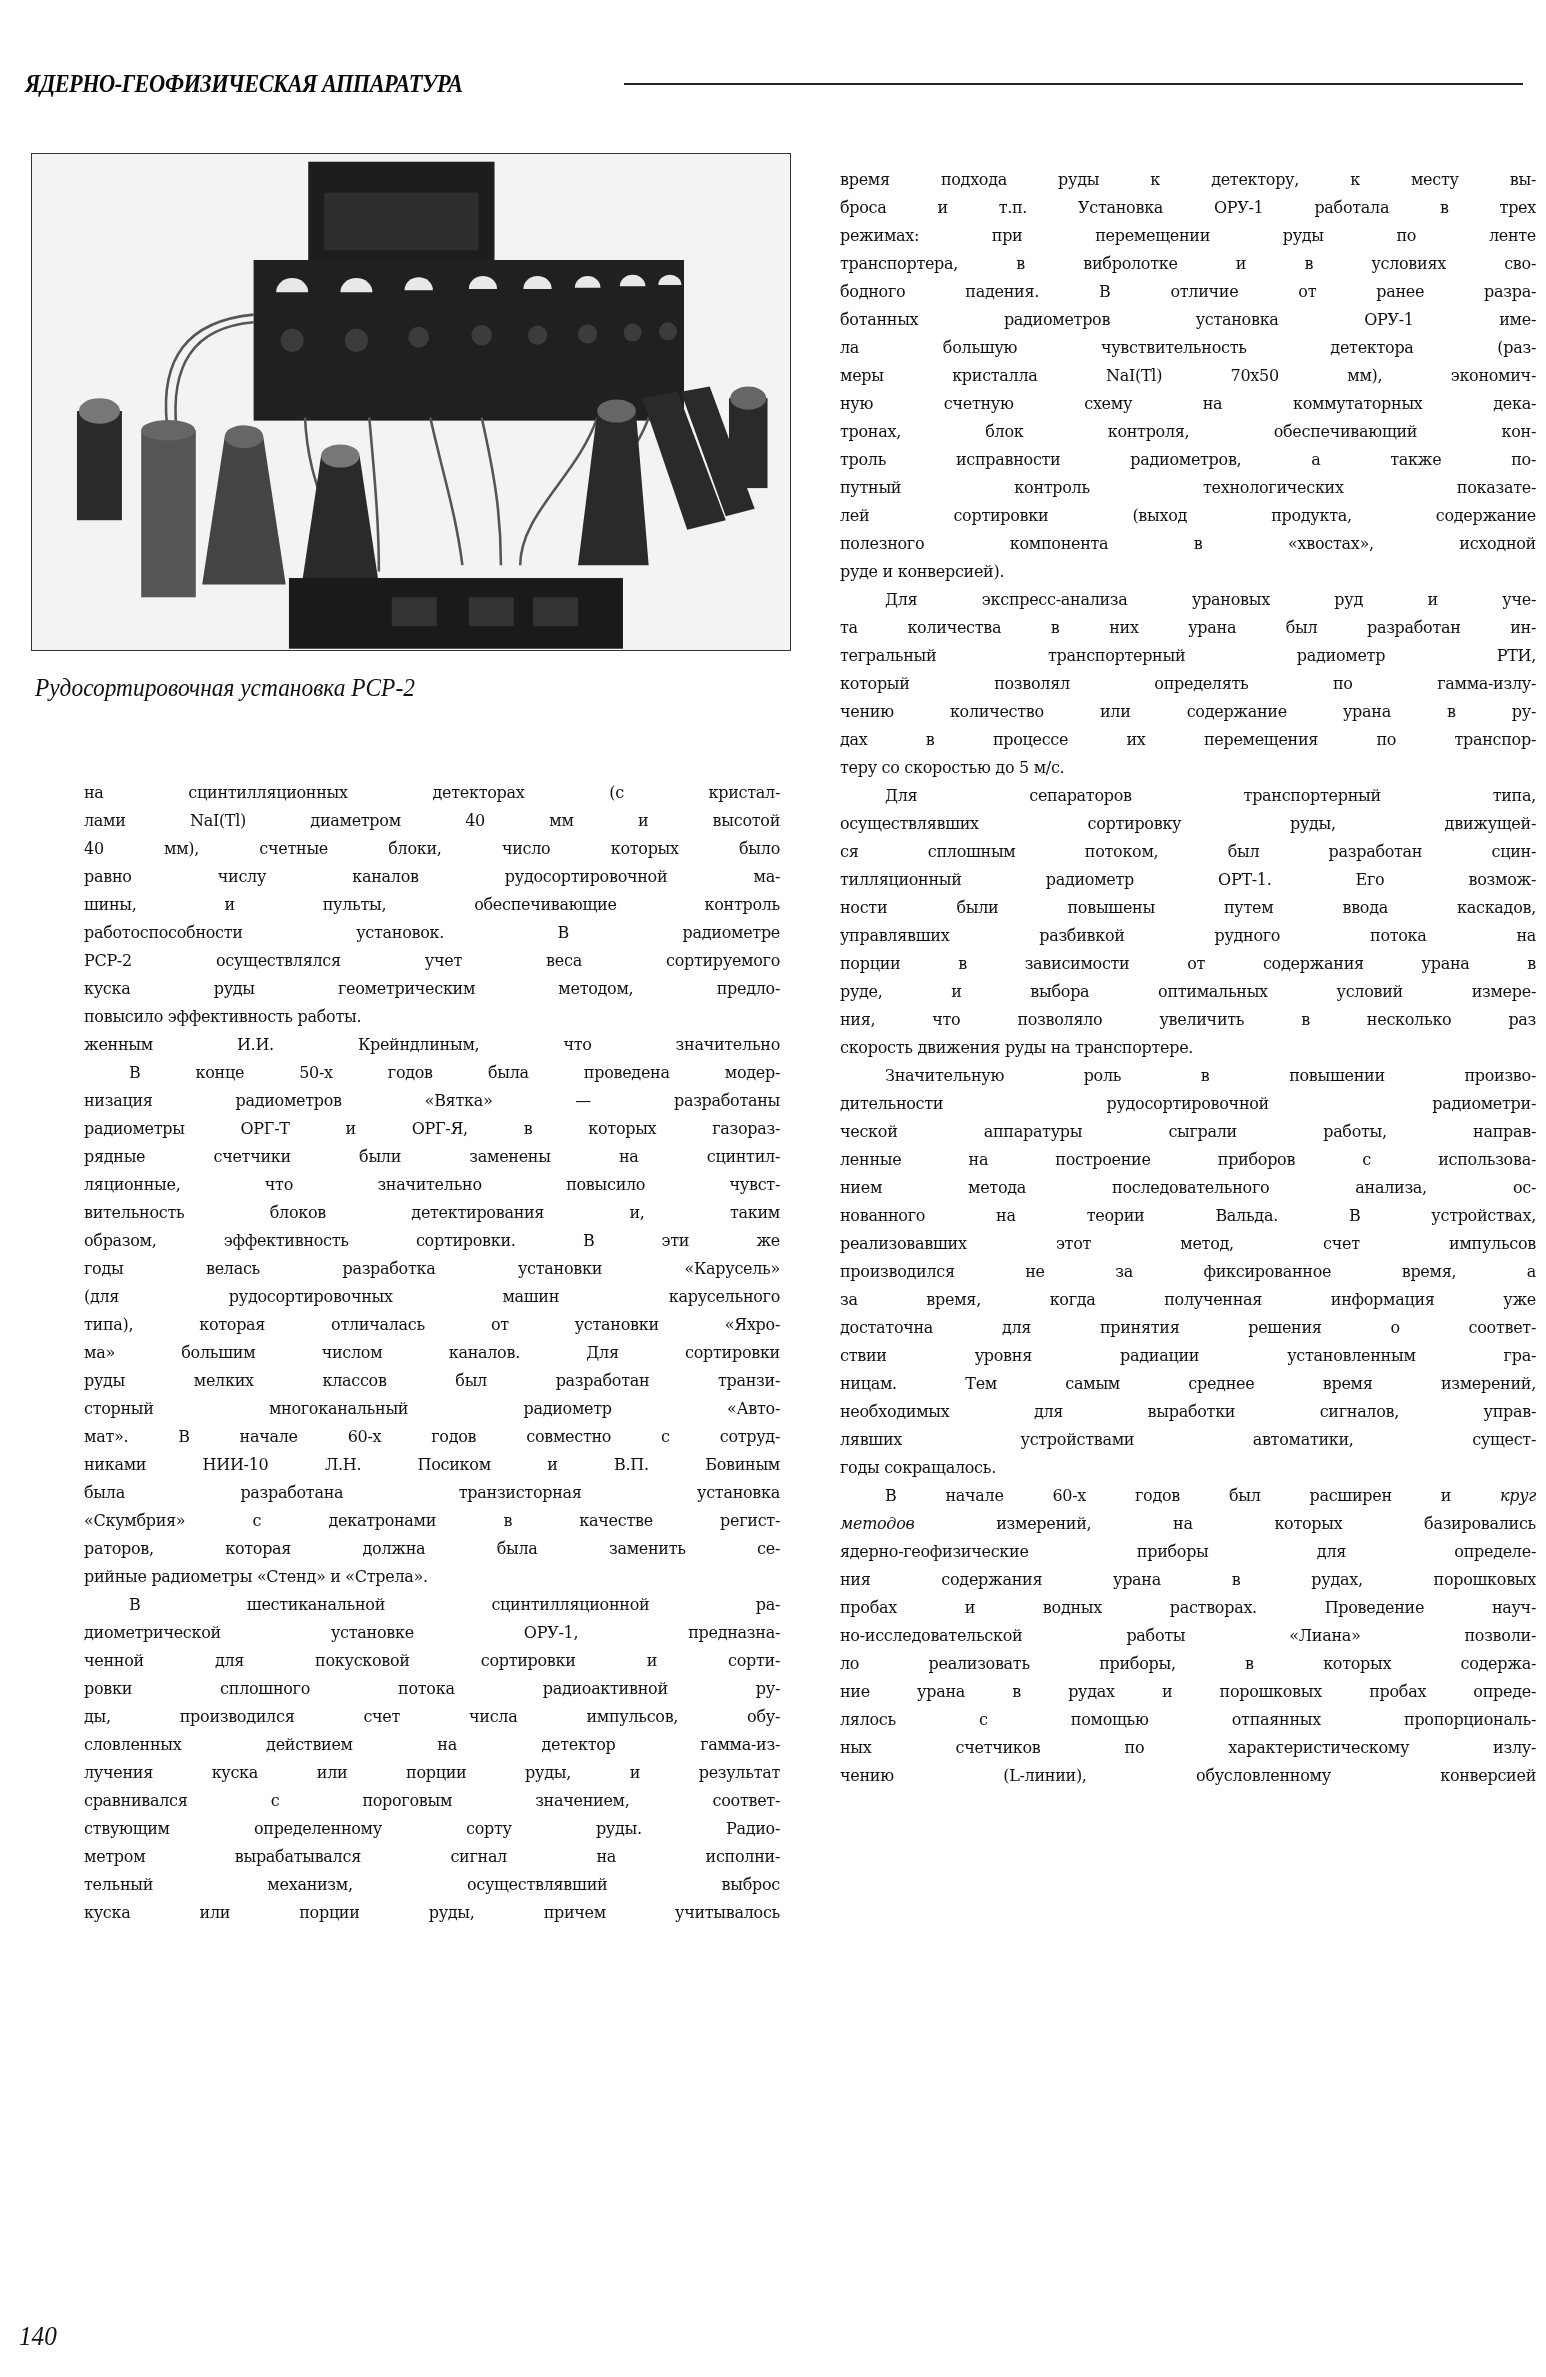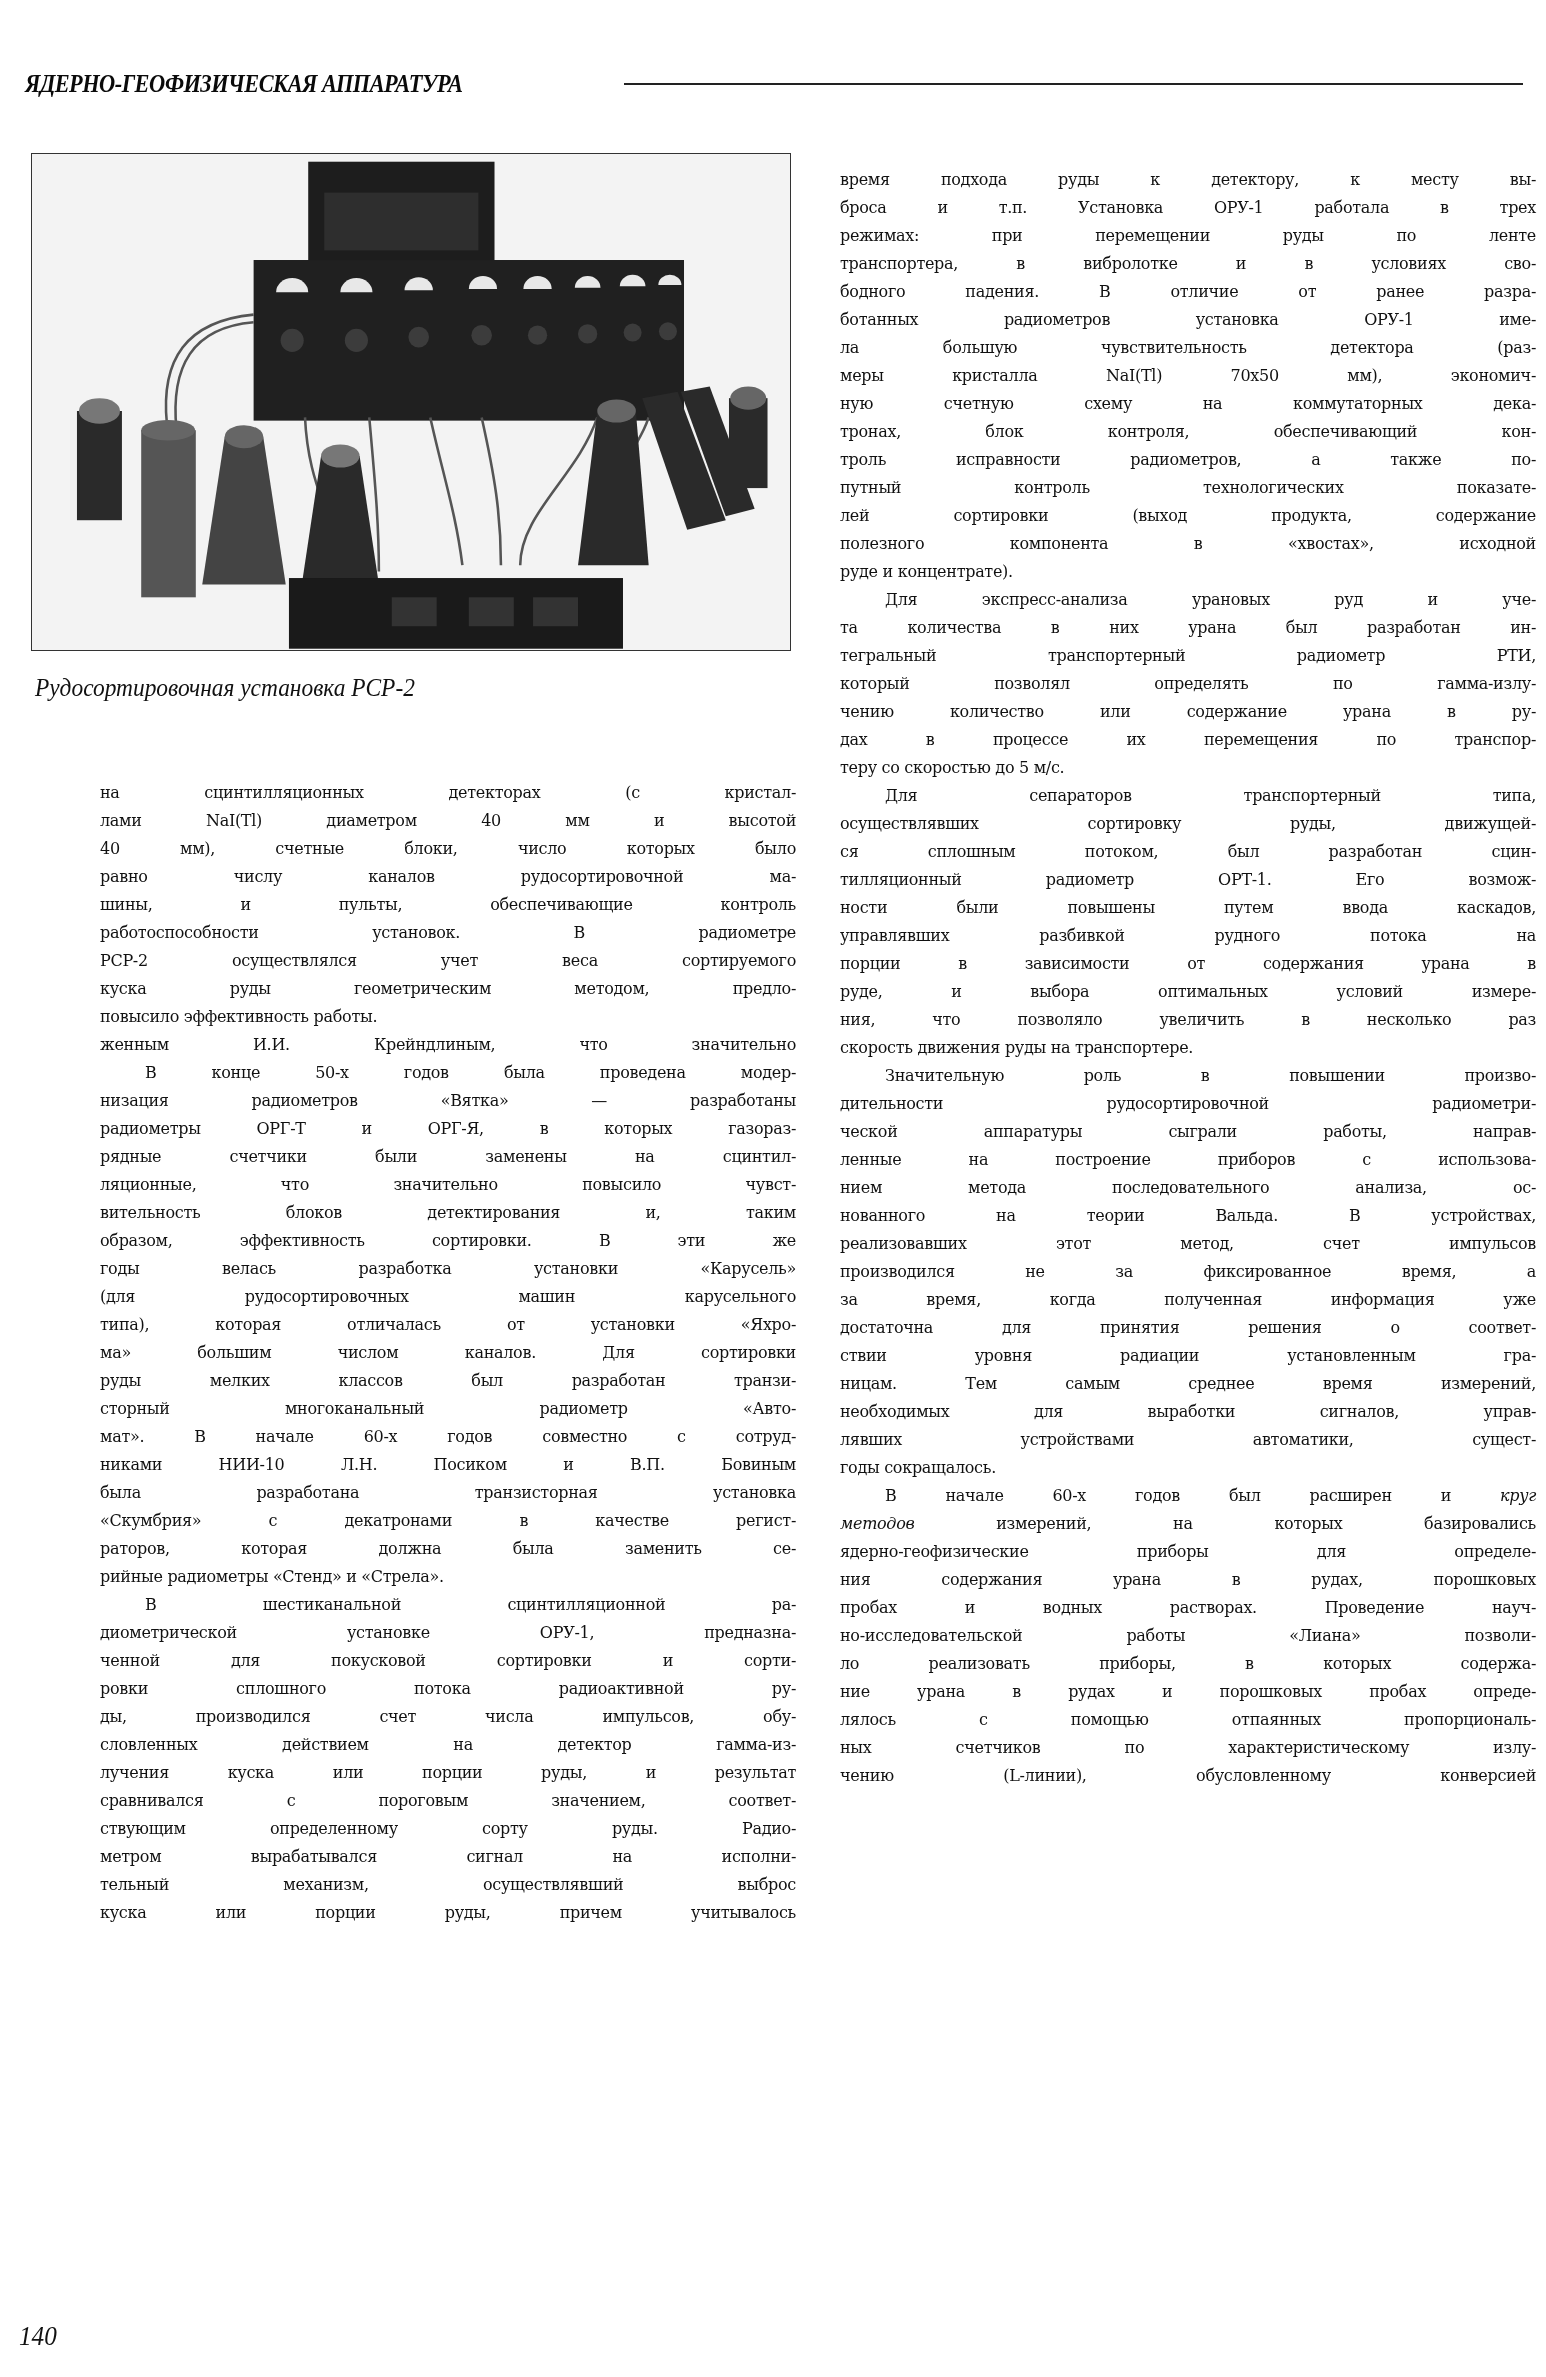--- a/index.html
+++ b/index.html
@@ -32,21 +32,21 @@
     font-family: "Liberation Serif", serif; font-style: italic;
     font-size: 26px; transform: scaleX(0.9); transform-origin: left center;
     white-space: nowrap;
   }
   .column {
     position: absolute;
     font-family: "DejaVu Serif", serif;
     font-size: 16px; line-height: 28px;
     letter-spacing: -0.3px;
   }
-  .col-left  { left: 100px;  top: 779px; width: 696px; }
+  .col-left  { left: 84px;  top: 779px; width: 696px; }
   .col-right { left: 840px; top: 166px;  width: 696px; }
   .line {
     display: block; height: 28px; white-space: nowrap;
     text-align: justify; text-align-last: justify;
     transform-origin: left center;
   }
   .line.last { text-align-last: left; }
   .line.indent { padding-left: 45px; }
   .page-number {
     position: absolute; left: 19.3px; top: 2320px;
@@ -184,21 +184,21 @@
     <div class="line"><span>бодного падения. В отличие от ранее разра-</span></div>
     <div class="line"><span>ботанных радиометров установка ОРУ-1 име-</span></div>
     <div class="line"><span>ла большую чувствительность детектора (раз-</span></div>
     <div class="line"><span>меры кристалла NaI(Tl) 70х50 мм), экономич-</span></div>
     <div class="line"><span>ную счетную схему на коммутаторных дека-</span></div>
     <div class="line"><span>тронах, блок контроля, обеспечивающий кон-</span></div>
     <div class="line"><span>троль исправности радиометров, а также по-</span></div>
     <div class="line"><span>путный контроль технологических показате-</span></div>
     <div class="line"><span>лей сортировки (выход продукта, содержание</span></div>
     <div class="line"><span>полезного компонента в «хвостах», исходной</span></div>
-    <div class="line last"><span>руде и концентрате).</span></div>
+    <div class="line last"><span>руде и конверсией).</span></div>
     <div class="line indent"><span>Для экспресс-анализа урановых руд и уче-</span></div>
     <div class="line"><span>та количества в них урана был разработан ин-</span></div>
     <div class="line"><span>тегральный транспортерный радиометр РТИ,</span></div>
     <div class="line"><span>который позволял определять по гамма-излу-</span></div>
     <div class="line"><span>чению количество или содержание урана в ру-</span></div>
     <div class="line"><span>дах в процессе их перемещения по транспор-</span></div>
     <div class="line last"><span>теру со скоростью до 5 м/с.</span></div>
     <div class="line indent"><span>Для сепараторов транспортерный типа,</span></div>
     <div class="line"><span>осуществлявших сортировку руды, движущей-</span></div>
     <div class="line"><span>ся сплошным потоком, был разработан сцин-</span></div>

